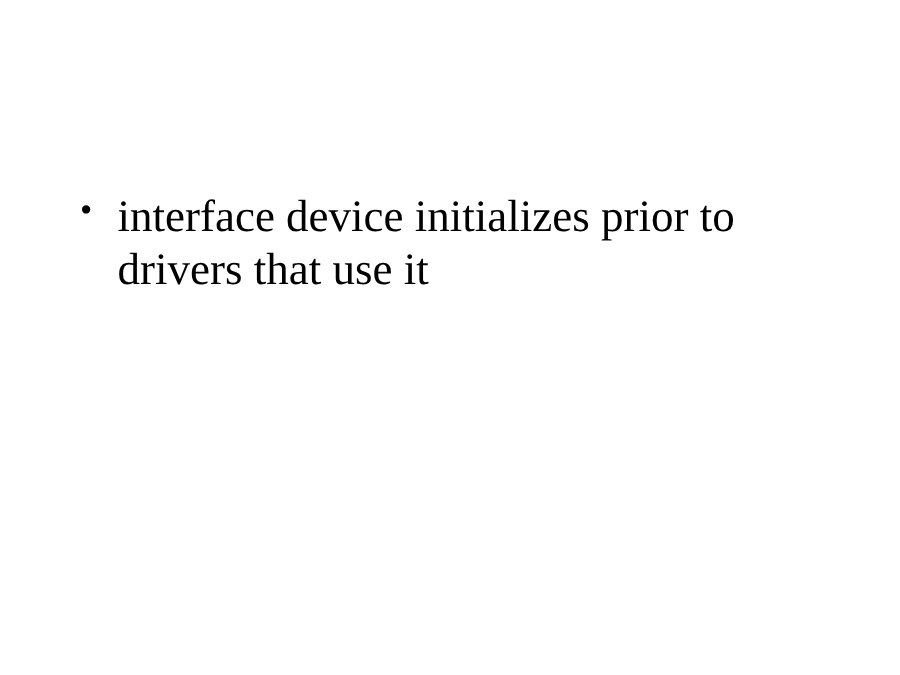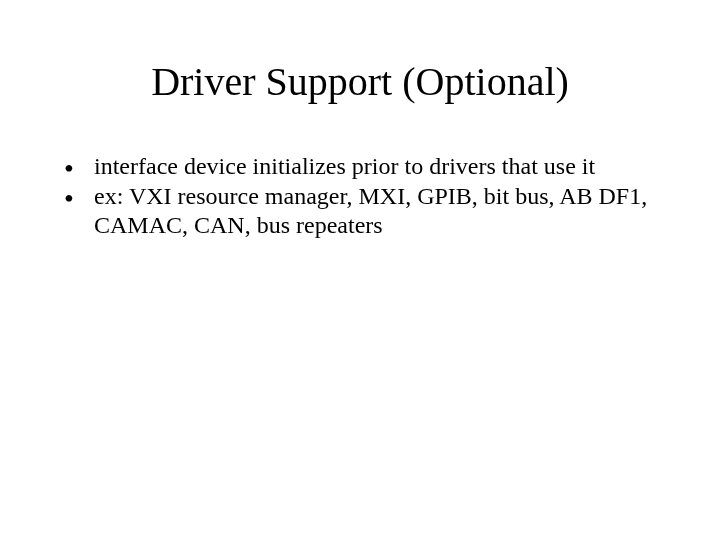--- a/index.html
+++ b/index.html
@@ -24,21 +24,21 @@
     top: 58px;
     left: 0;
     width: 100%;
     font-weight: normal;
   }
   .body {
     position: absolute;
     top: 152px;
     left: 58px;
     right: 58px;
-    font-size: 24px;
+    font-size: 36px;
     line-height: 1.18;
   }
   ul {
     margin: 0;
     padding: 0;
     list-style: none;
   }
   li {
     position: relative;
     padding-left: 36px;
@@ -50,20 +50,18 @@
     left: 6px;
     top: 0;
     font-size: 28px;
     line-height: 1.18;
   }
 </style>
 </head>
 <body>
 
 <div class="slide">
-  <div class="title">Driver Support (Optional)</div>
   <div class="body">
     <ul>
       <li>interface device initializes prior to drivers that use it</li>
-      <li>ex: VXI resource manager, MXI, GPIB, bit bus, AB DF1, CAMAC, CAN, bus repeaters</li>
     </ul>
   </div>
 </div>
 
 </body></html>

